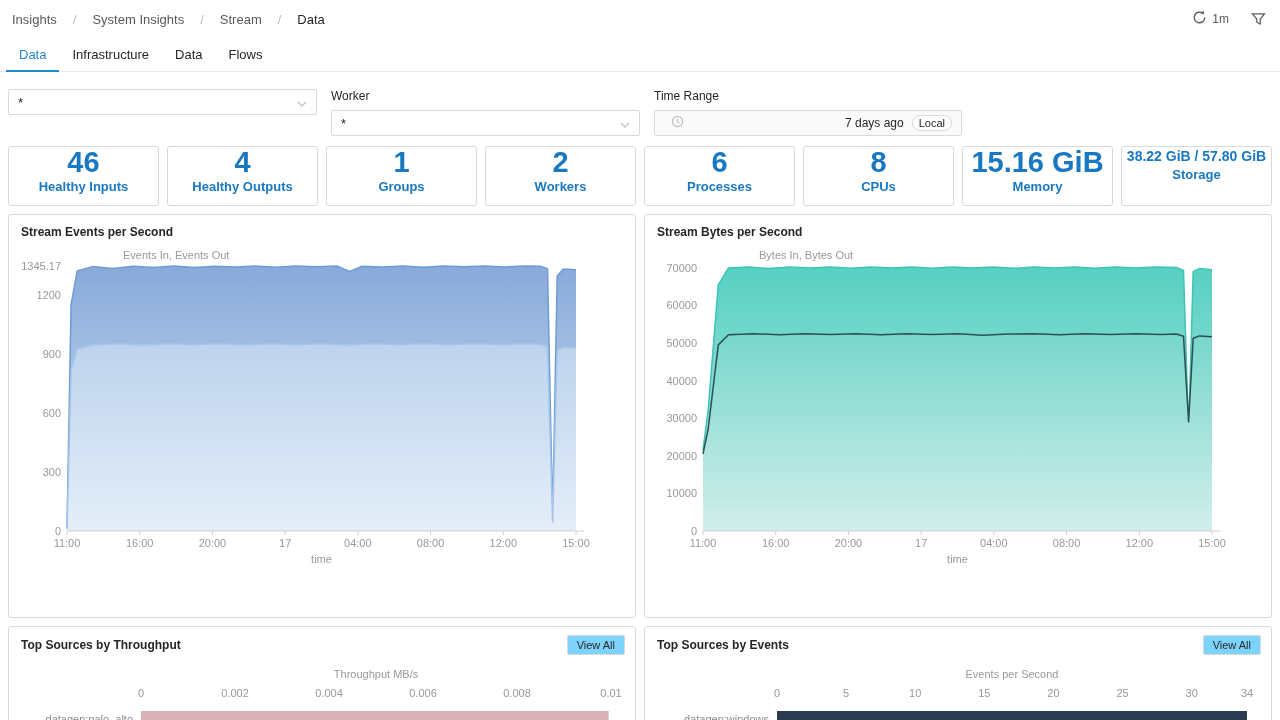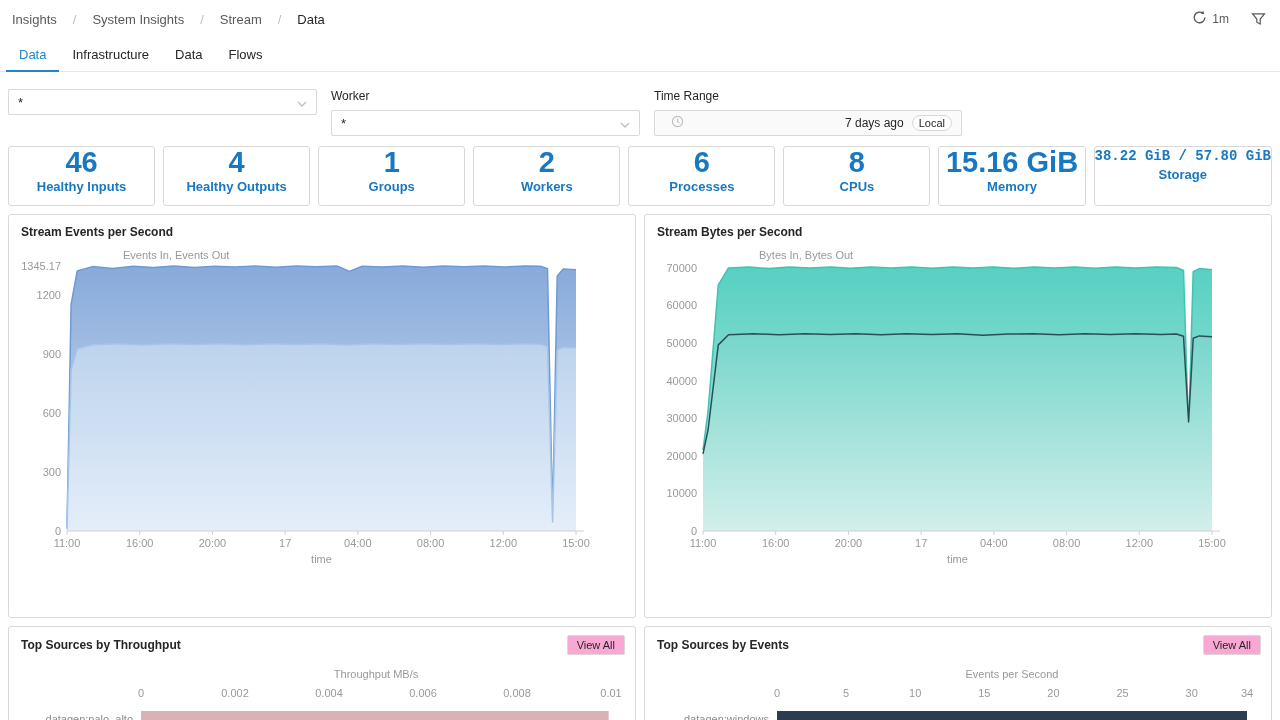--- a/index.html
+++ b/index.html
@@ -30,34 +30,34 @@
   .control .star{flex:1;color:#262626;}
   .time-control{background:#fafafa;gap:8px;padding-left:16px;}
   .time-value{flex:1;text-align:right;font-size:12px;color:#262626;}
   .local-chip{border:1px solid #d9d9d9;background:#fff;border-radius:8px;font-size:11px;
               padding:1px 6px;color:#262626;cursor:pointer;}
 
   .cards{display:flex;gap:8px;margin:10px 8px 0;}
   .card{flex:1;border:1px solid #d9d9d9;border-radius:3px;height:60px;display:flex;
         flex-direction:column;align-items:center;justify-content:flex-start;gap:2px;background:#fff;}
   .card .val{font-size:29px;font-weight:700;color:var(--stat);line-height:1.05;white-space:nowrap;}
-  .card .val.small{font-size:14px;line-height:1.3;font-family:Liberation Mono, monospace;}
+  .card .val.small{font-size:14px;line-height:1.3;}
   .card .lbl{font-size:13px;font-weight:700;color:var(--stat);white-space:nowrap;}
 
   .charts-row{display:flex;gap:8px;margin:8px 8px 0;}
   .chart-panel{flex:1;border:1px solid #d9d9d9;border-radius:3px;height:404px;position:relative;background:#fff;}
   .panel-title{position:absolute;top:10px;left:12px;font-size:12px;font-weight:700;color:#262626;}
   .legend{position:absolute;top:34px;left:114px;font-size:11px;color:#999;cursor:pointer;}
   .chart-panel svg{position:absolute;top:0;left:0;}
 
   .bottom-row{display:flex;gap:8px;margin:8px 8px 0;}
   .bottom-panel{flex:1;border:1px solid #d9d9d9;border-radius:3px;height:164px;background:#fff;overflow:hidden;}
   .panel-head{display:flex;justify-content:space-between;align-items:center;padding:8px 10px 0 12px;}
   .panel-title2{font-size:12px;font-weight:700;color:#262626;}
-  .viewall{border:1px solid #d9d9d9;background:#f9a8d4;border-radius:2px;font-size:11px;
+  .viewall{border:1px solid #d9d9d9;background:#7dd3fc;border-radius:2px;font-size:11px;
            padding:3px 9px;color:#262626;cursor:pointer;}
 </style>
 </head>
 <body>
 
 <header class="topbar">
   <nav class="breadcrumb">
     <span class="crumb">Insights</span>
     <span class="sep">/</span>
     <span class="crumb">System Insights</span>

